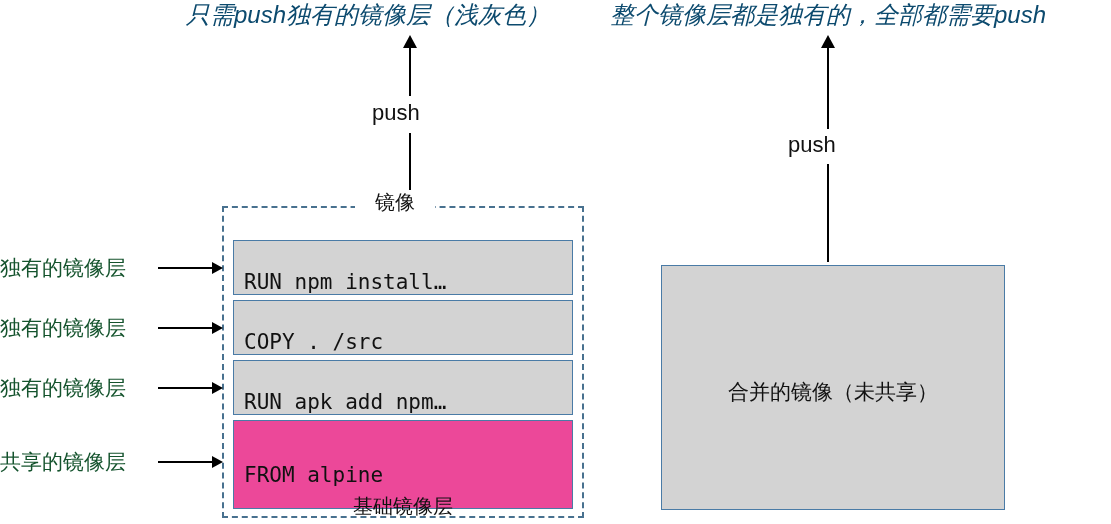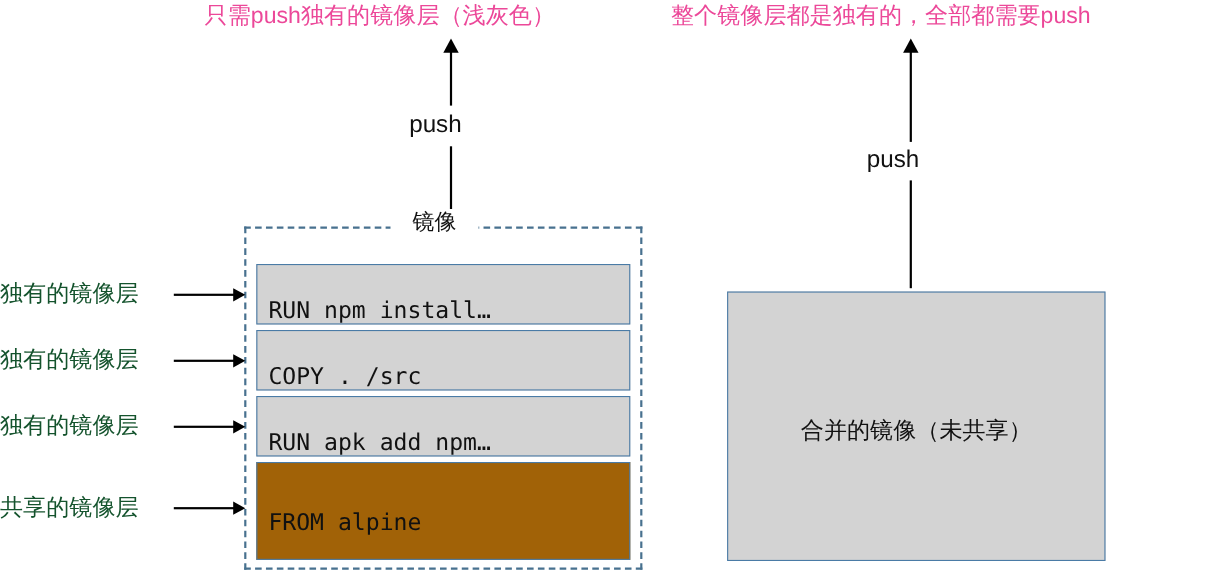--- a/index.html
+++ b/index.html
@@ -13,25 +13,26 @@
     position: relative;
     overflow: hidden;
     font-family: "Liberation Sans", sans-serif;
     color: #000000;
   }
 
   .abs { position: absolute; }
 
   
   .caption {
-    font-size: 21px;
+    font-size: 24px;
     line-height: 26px;
     white-space: nowrap;
     letter-spacing: 0px;
-    color: #ec4899;
+    color: #0c4a6e;
+    font-style: italic;
   }
   #caption-left  { left: 186px; top: 2px; }
   #caption-right { left: 610px; top: 2px; }
 
   
   .push-label {
     font-size: 22px;
     line-height: 26px;
     white-space: nowrap;
     color: #111111;
@@ -93,21 +94,21 @@
   
   .layer {
     left: 233px;
     width: 340px;
     box-sizing: border-box;
     border: 1px solid #4a7ba6;
     display: flex;
     align-items: center;
   }
   .layer-unique { background: #d3d3d3; }
-  .layer-base   { background: #a16207; display: block; }
+  .layer-base   { background: #ec4899; display: block; }
 
   .layer-code {
     font-family: "DejaVu Sans Mono", "Liberation Mono", monospace;
     font-size: 21px;
     line-height: 26px;
     color: #111111;
     padding-left: 10px;
     white-space: nowrap;
     margin-top: 28px;
   }
@@ -219,20 +220,21 @@
 
 <div class="abs layer layer-unique" id="layer-2">
   <span class="layer-code">RUN apk add npm…</span>
 </div>
 <div class="abs side-label" id="side-label-2">独有的镜像层</div>
 <div class="abs side-arrow-line" id="side-line-2"></div>
 <div class="abs side-arrow-head" id="side-head-2"></div>
 
 <div class="abs layer layer-base" id="layer-3">
   <div class="layer-code">FROM alpine</div>
+  <div class="layer-sub">基础镜像层</div>
 </div>
 <div class="abs side-label" id="side-label-3">共享的镜像层</div>
 <div class="abs side-arrow-line" id="side-line-3"></div>
 <div class="abs side-arrow-head" id="side-head-3"></div>
 
 <div class="abs caption" id="caption-right">整个镜像层都是独有的，全部都需要push</div>
 
 <div class="abs arrow-head-up" id="rarrow-head"></div>
 <div class="abs v-line" id="rarrow-top"></div>
 <div class="abs push-label" id="push-right">push</div>

